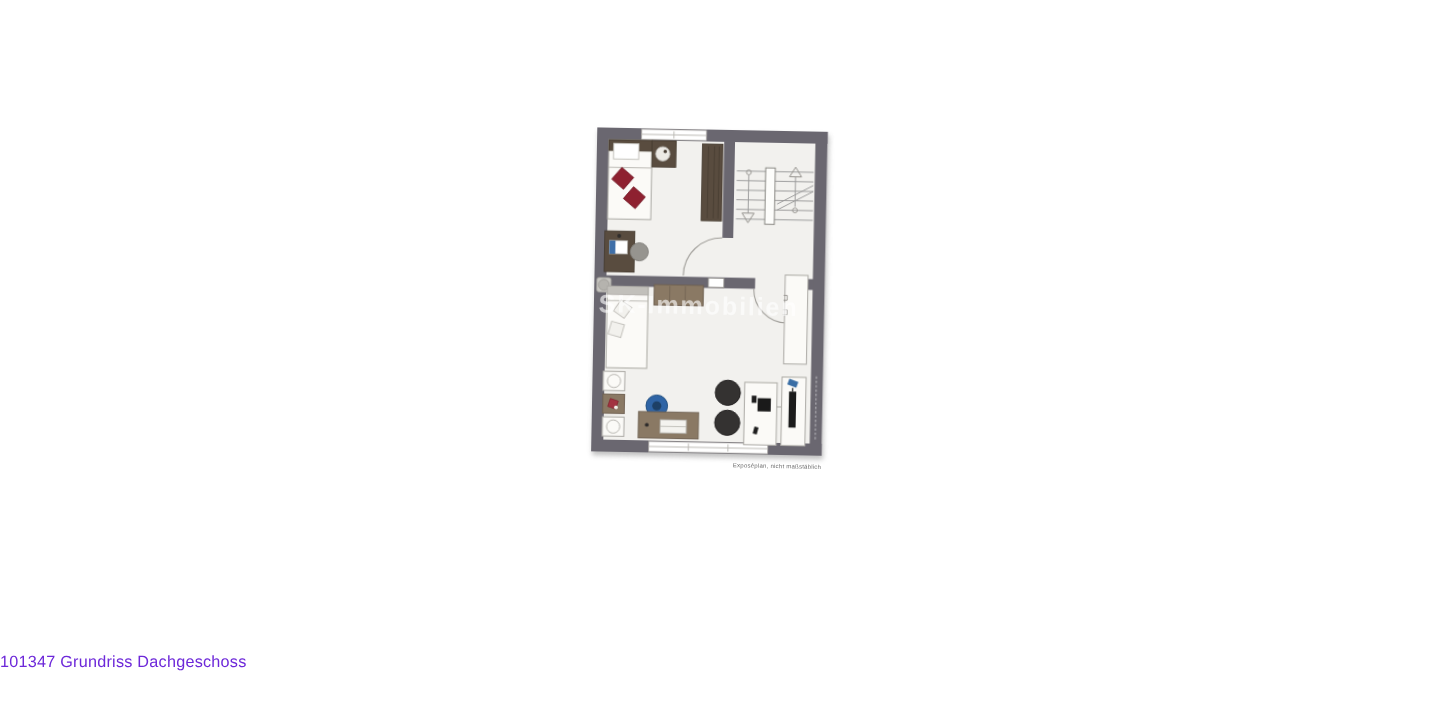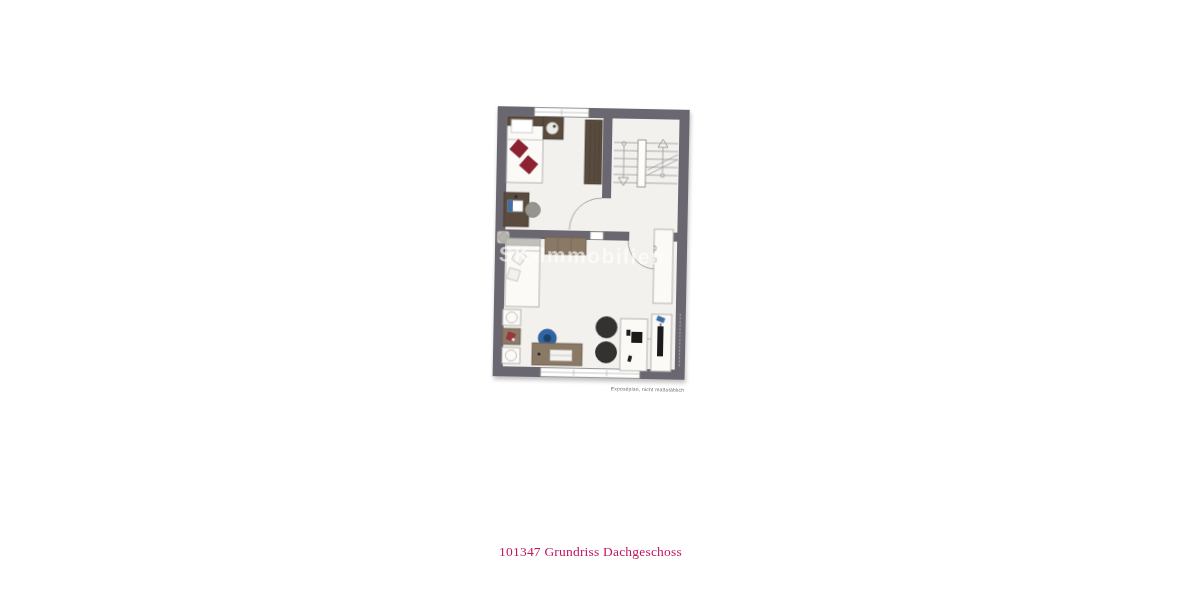--- a/index.html
+++ b/index.html
@@ -34,22 +34,22 @@
     position:absolute;left:4px;top:136px;width:260px;
     font-size:21px;font-weight:bold;letter-spacing:1.5px;white-space:nowrap;
     color:rgba(255,255,255,.5);text-shadow:0 0 1px rgba(255,255,255,.25);
     pointer-events:none;
   }
   .disclaimer{
     position:absolute;right:1px;top:277px;width:193px;
     text-align:right;font-size:5px;color:#6d6d6d;letter-spacing:.2px;
   }
   .caption{
-    position:absolute;left:0;top:544px;width:1181px;text-align:center;
-    font-size:13.5px;color:#be185d;letter-spacing:.2px;font-family:Liberation Serif, serif;
+    position:absolute;left:0;top:544px;width:1181px;text-align:left;
+    font-size:13.5px;color:#6d28d9;letter-spacing:.2px;
   }
 </style>
 </head>
 <body>
 
 <div id="stage">
 
   <div class="plan-wrap">
 
     <svg class="plan-svg" width="193" height="271" viewBox="495 108 193 271" xmlns="http://www.w3.org/2000/svg">

